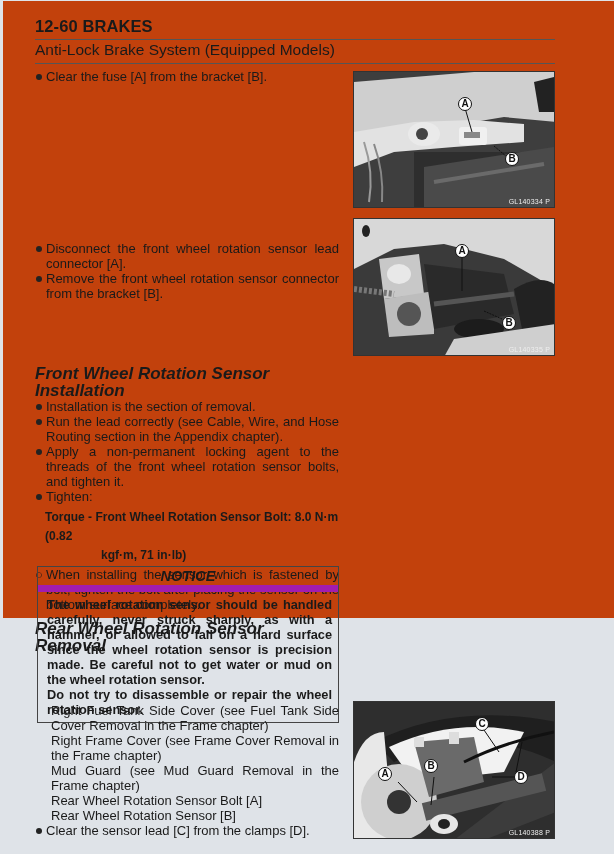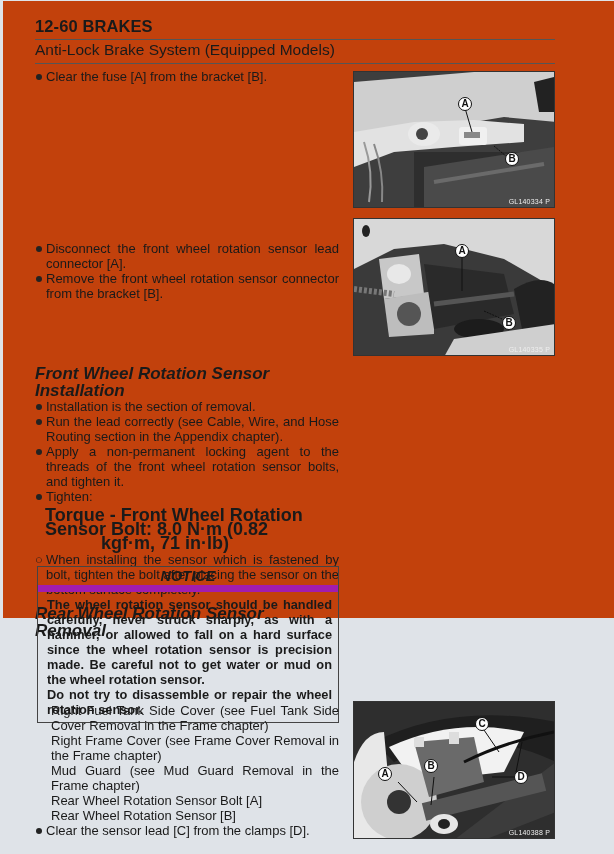--- a/index.html
+++ b/index.html
@@ -69,23 +69,23 @@
       text-align: justify;
     }
     .subsection-title {
       font-size: 17px;
       font-weight: bold;
       font-style: italic;
       line-height: 17px;
     }
     .torque {
       font-weight: bold;
-      font-size: 18px;
+      font-size: 12px;
       padding-left: 10px;
-      line-height: 14px;
+      line-height: 19px;
     }
     .torque .cont { padding-left: 56px; display: block; }
     .notice-box {
       position: absolute;
       left: 34px; top: 565px;
       width: 302px;
       border: 1px solid #444;
     }
     .notice-title {
       text-align: center;

